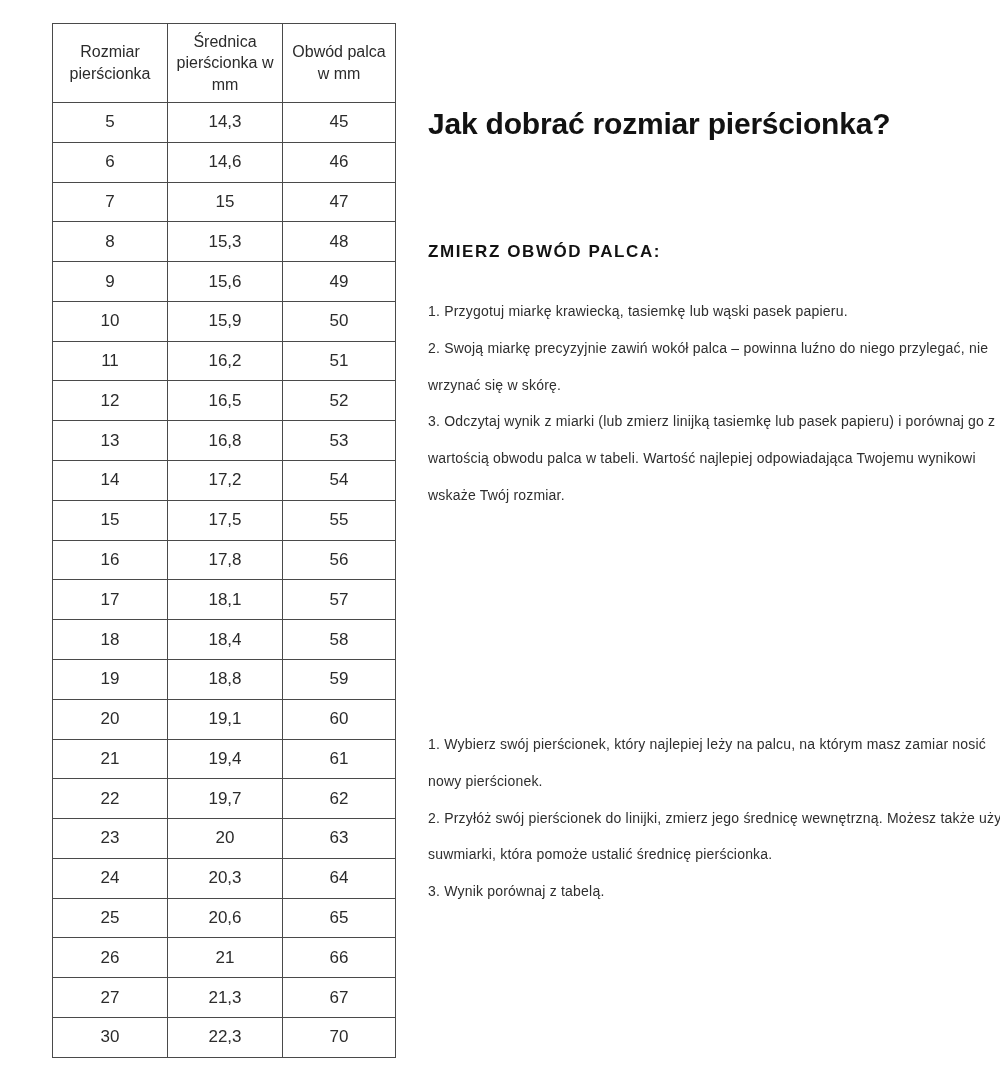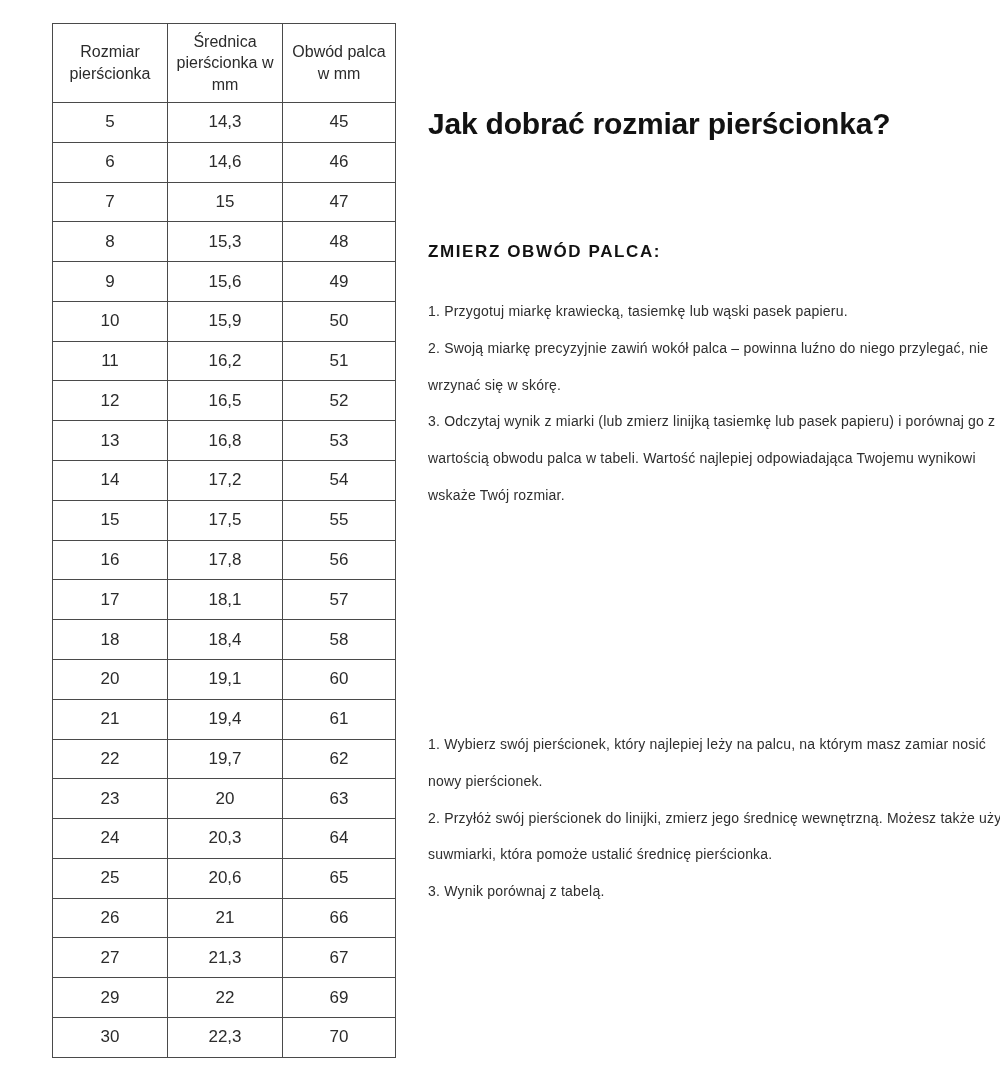--- a/index.html
+++ b/index.html
@@ -179,20 +179,25 @@
           <td>17</td>
           <td>18,1</td>
           <td>57</td>
         </tr>
         <tr>
           <td>18</td>
           <td>18,4</td>
           <td>58</td>
         </tr>
         <tr>
+          <td>19</td>
+          <td>18,8</td>
+          <td>59</td>
+        </tr>
+        <tr>
           <td>20</td>
           <td>19,1</td>
           <td>60</td>
         </tr>
         <tr>
           <td>21</td>
           <td>19,4</td>
           <td>61</td>
         </tr>
         <tr>
@@ -217,25 +222,20 @@
         </tr>
         <tr>
           <td>26</td>
           <td>21</td>
           <td>66</td>
         </tr>
         <tr>
           <td>27</td>
           <td>21,3</td>
           <td>67</td>
-        </tr>
-        <tr>
-          <td>29</td>
-          <td>22</td>
-          <td>69</td>
         </tr>
         <tr>
           <td>30</td>
           <td>22,3</td>
           <td>70</td>
         </tr>
       </tbody>
   </table>
 
   <div class="guide">

